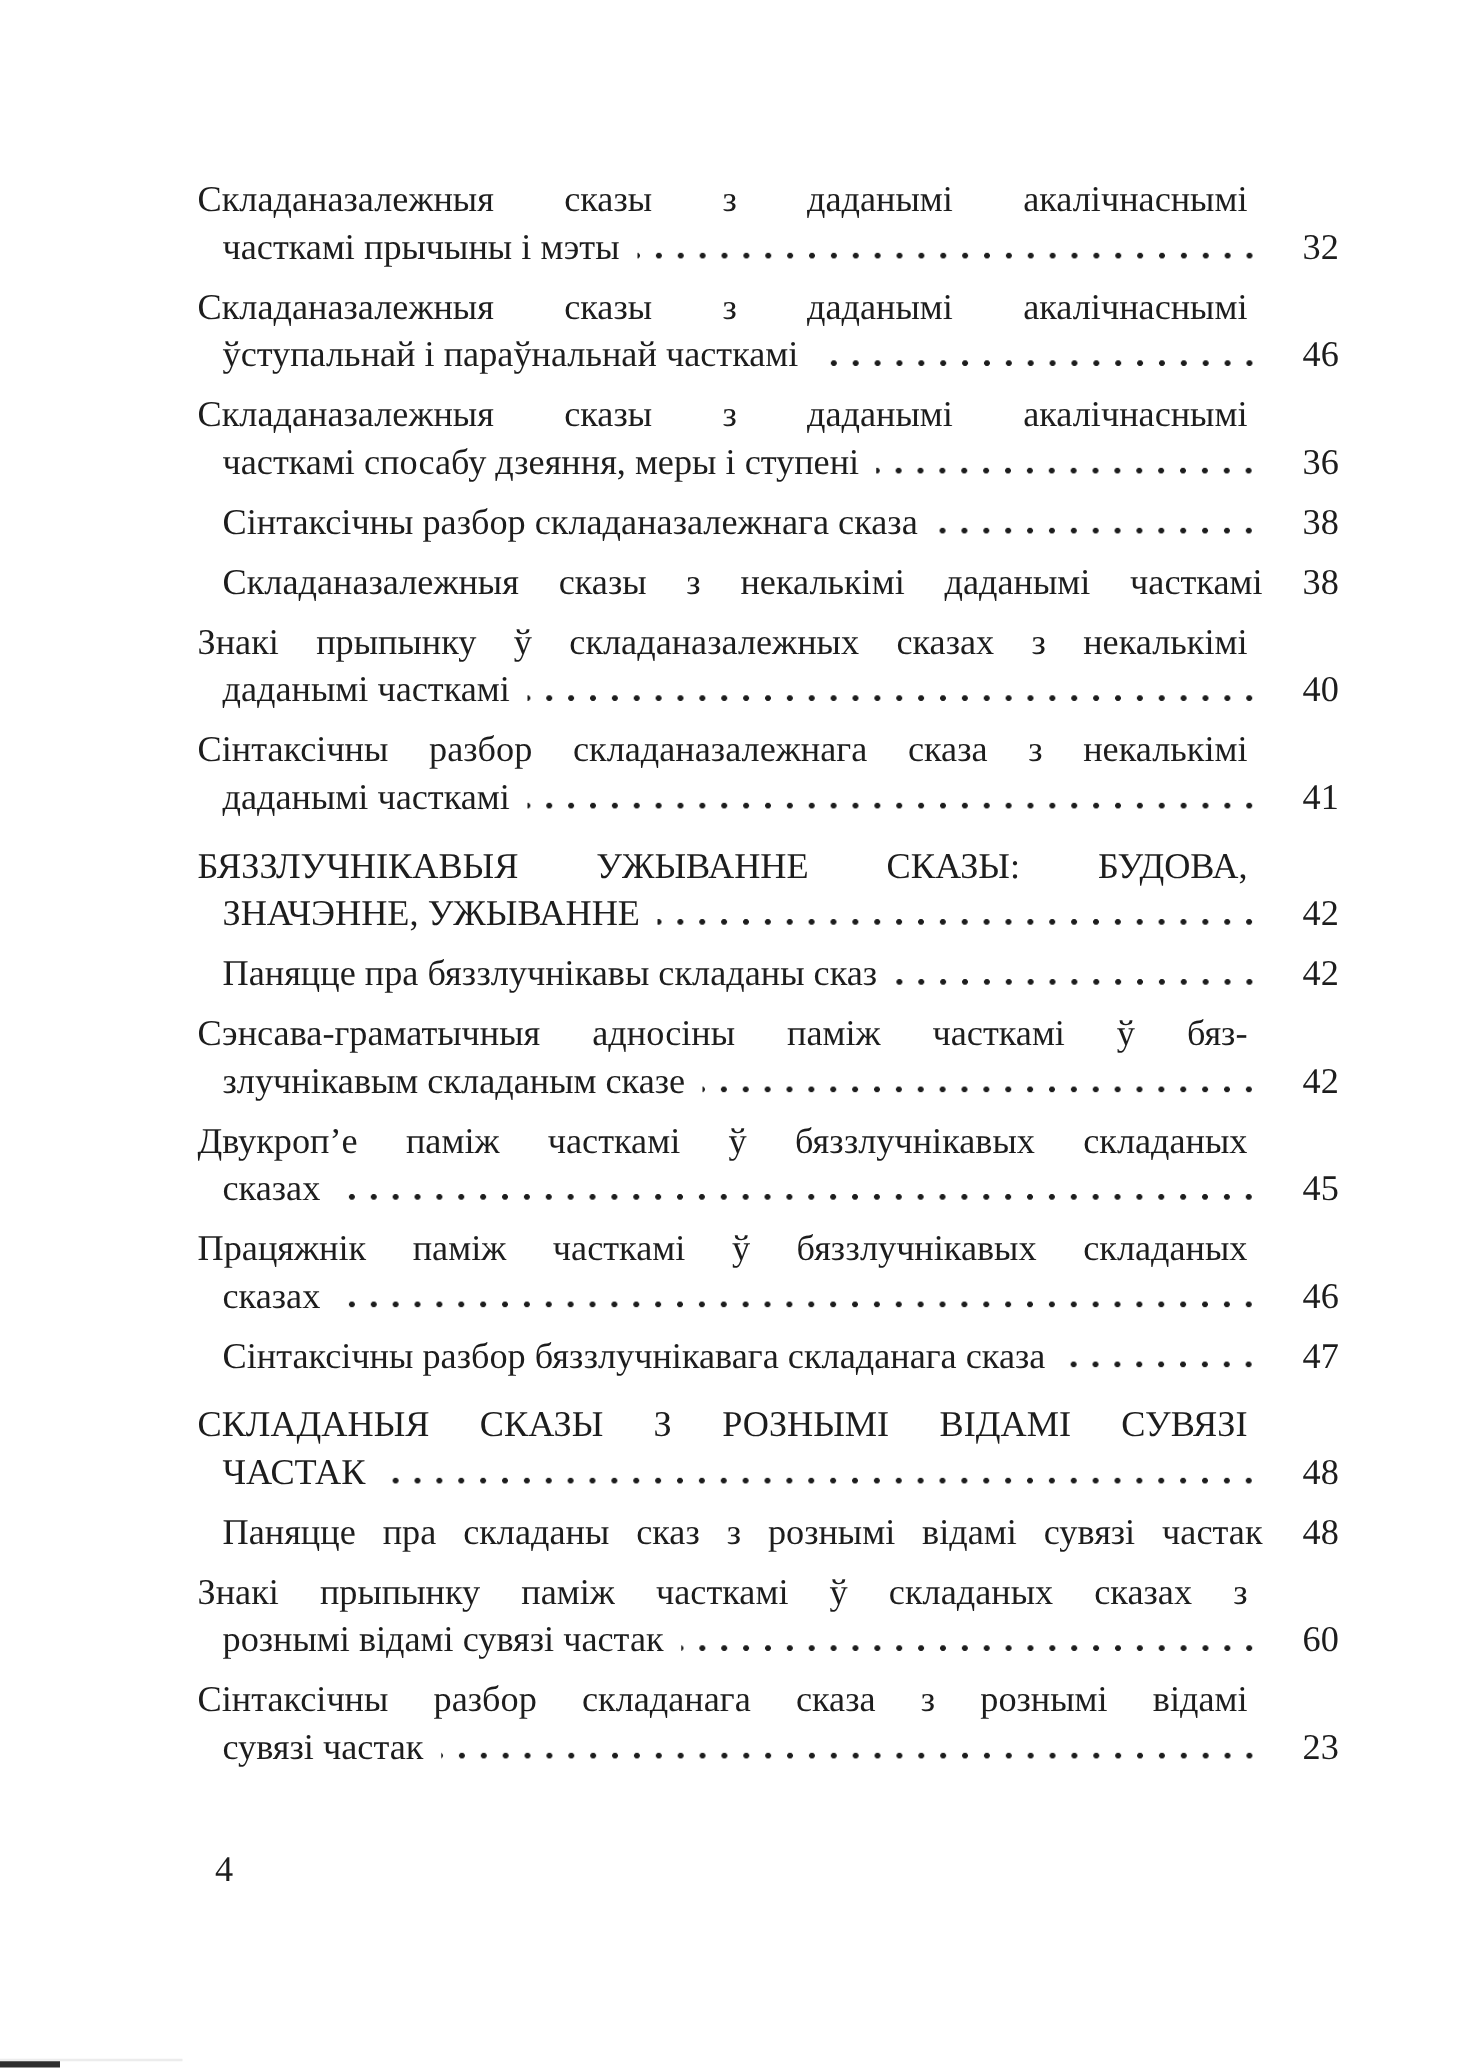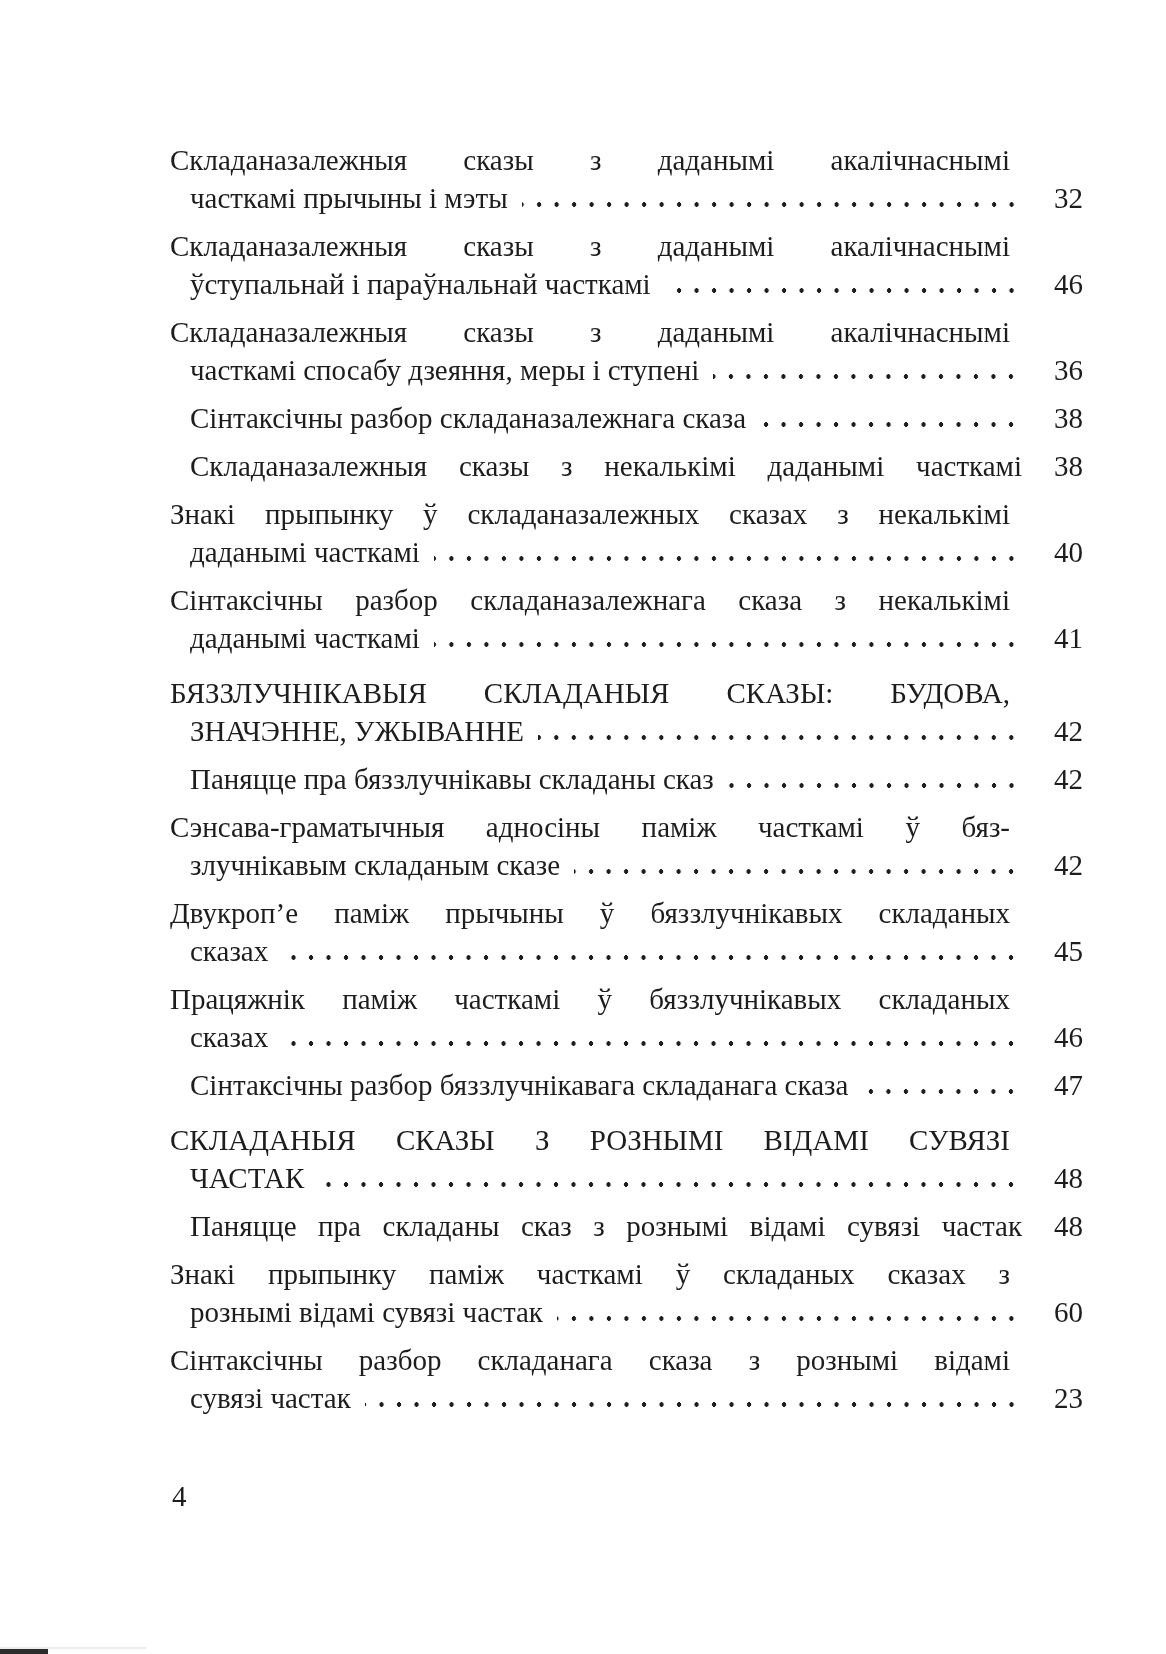--- a/index.html
+++ b/index.html
@@ -7,21 +7,21 @@
     width: 1166px;
     height: 1654px;
     background: #ffffff;
     position: relative;
     overflow: hidden;
     font-family: "Liberation Serif", "DejaVu Serif", serif;
     color: #1d1d1d;
   }
   .content {
     position: absolute;
-    left: 170px;
+    left: 158px;
     top: 141px;
     width: 893px;
   }
   .entry { margin-bottom: 10px; }
   .entry.heading { margin-top: 17px; }
   .jline {
     width: 840px;
     font-size: 29px;
     line-height: 38px;
     text-align: justify;
@@ -128,21 +128,21 @@
     </div>
     <div class="entry">
       <div class="jline">Сінтаксічны разбор складаназалежнага сказа з некалькімі</div>
       <div class="lastline">
         <span class="text">даданымі часткамі</span>
         <span class="leader"></span>
         <span class="num">41</span>
       </div>
     </div>
     <div class="entry heading">
-      <div class="jline">БЯЗЗЛУЧНІКАВЫЯ СКЛАДАНЫЯ СКАЗЫ: БУДОВА,</div>
+      <div class="jline">БЯЗЗЛУЧНІКАВЫЯ УЖЫВАННЕ СКАЗЫ: БУДОВА,</div>
       <div class="lastline">
         <span class="text">ЗНАЧЭННЕ, УЖЫВАННЕ</span>
         <span class="leader"></span>
         <span class="num">42</span>
       </div>
     </div>
     <div class="entry">
       <div class="lastline">
         <span class="text">Паняцце пра бяззлучнікавы складаны сказ</span>
         <span class="leader"></span>
@@ -151,21 +151,21 @@
     </div>
     <div class="entry">
       <div class="jline">Сэнсава-граматычныя адносіны паміж часткамі ў бяз-</div>
       <div class="lastline">
         <span class="text">злучнікавым складаным сказе</span>
         <span class="leader"></span>
         <span class="num">42</span>
       </div>
     </div>
     <div class="entry">
-      <div class="jline">Двукроп’е паміж прычыны ў бяззлучнікавых складаных</div>
+      <div class="jline">Двукроп’е паміж часткамі ў бяззлучнікавых складаных</div>
       <div class="lastline">
         <span class="text">сказах</span>
         <span class="leader"></span>
         <span class="num">45</span>
       </div>
     </div>
     <div class="entry">
       <div class="jline">Працяжнік паміж часткамі ў бяззлучнікавых складаных</div>
       <div class="lastline">
         <span class="text">сказах</span>

